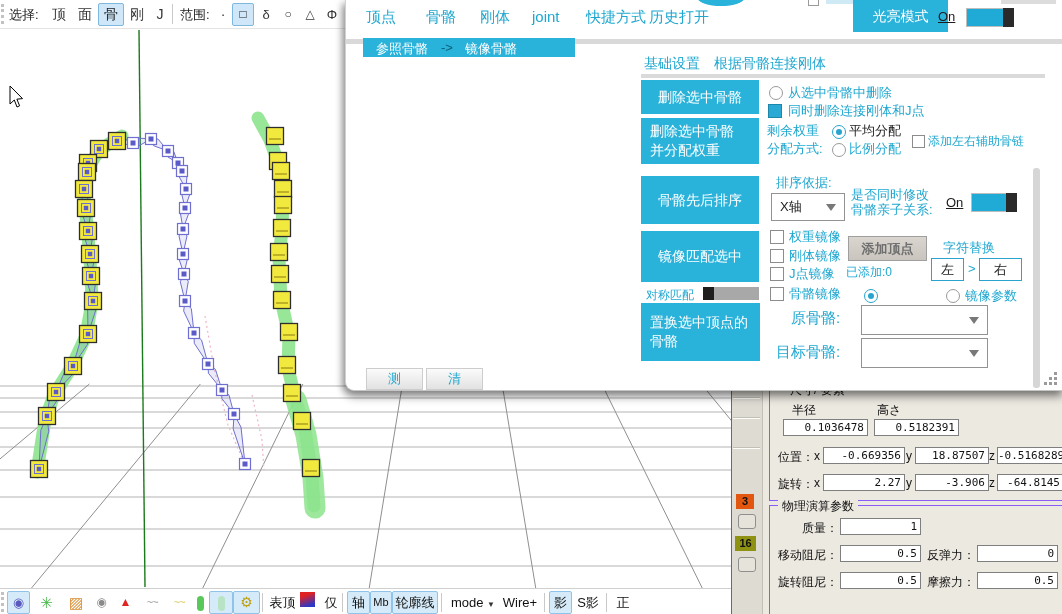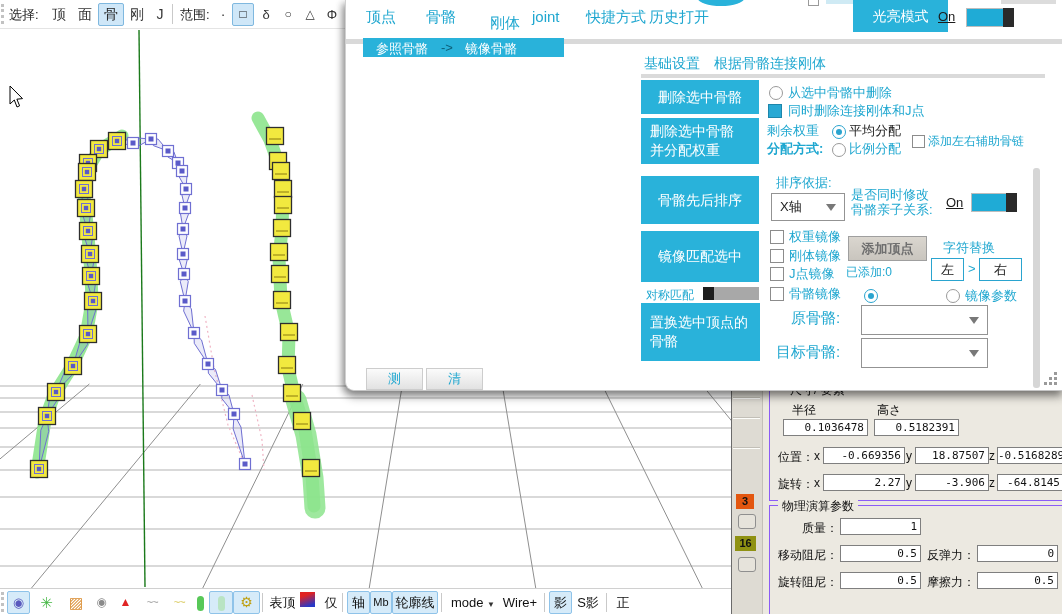--- a/index.html
+++ b/index.html
@@ -248,35 +248,35 @@
 
 <div id="dialog">
 
   <div id="topfrag-ellipse"></div>
   <div class="frag" style="left:462px;top:0;width:9px;height:5px;background:#fff;border:1px solid #9a9a9a;border-top:none;"></div>
   <div class="frag" style="left:480px;top:0;width:120px;height:4px;"></div>
   <div class="frag" style="left:655px;top:0;width:55px;height:4px;background:#dcdcdc;"></div>
 
   <span class="dlg-tab" style="left:20px;">顶点</span>
   <span class="dlg-tab" style="left:80px;">骨骼</span>
-  <span class="dlg-tab" style="left:144px;margin-top:6px;">刚体</span>
+  <span class="dlg-tab" style="left:134px;">刚体</span>
   <span class="dlg-tab" style="left:186px;">joint</span>
   <span class="dlg-tab" style="left:240px;">快捷方式</span>
   <span class="dlg-tab" style="left:303px;">历史打开</span>
 
   <div class="cbtn center" style="left:507px;top:0;width:95px;height:32px;">
       <span>光亮模式</span>
     </div>
   <span class="lbl blk" style="left:592px;top:9px;text-decoration:underline;">On</span>
   <div class="toggle" style="left:620px;top:8px;width:46px;height:17px;">
       <div class="knob"></div>
     </div>
 
   <div class="abs" style="left:0;top:39px;width:717px;height:5px;background:#d9d9d9;"></div>
-  <div class="abs" style="left:17px;top:38px;width:201px;height:19px;background:#29b2da;">
+  <div class="abs" style="left:17px;top:38px;width:172px;height:19px;background:#29b2da;padding-left:40px;">
     <span class="lbl" style="left:13px;top:2px;color:#fff;">参照骨骼</span>
     <span class="lbl" style="left:78px;top:2px;color:#0d5f79;">-&gt;</span>
     <span class="lbl" style="left:102px;top:2px;color:#fff;">镜像骨骼</span>
   </div>
 
   <span class="lbl cy" style="left:298px;top:55px;font-size:14px;">基础设置</span>
   <span class="lbl cy" style="left:368px;top:55px;font-size:14px;">根据骨骼连接刚体</span>
   <div class="abs" style="left:295px;top:74px;width:404px;height:4px;background:#dadada;"></div>
 
   <div class="cbtn center" style="left:295px;top:80px;width:118px;height:34px;">
@@ -301,21 +301,21 @@
   </div>
 
   <div class="radio" style="left:423px;top:86px;"></div>
   <span class="lbl cy" style="left:442px;top:84px;">从选中骨骼中删除</span>
   <div class="chk checked" style="left:422px;top:104px;"></div>
   <span class="lbl cy" style="left:442px;top:102px;">同时删除连接刚体和J点</span>
 
   <span class="lbl cy" style="left:421px;top:122px;">剩余权重</span>
   <div class="radio sel" style="left:486px;top:125px;"></div>
   <span class="lbl blk" style="left:503px;top:122px;">平均分配</span>
-  <span class="lbl cy" style="left:421px;top:140px;font-weight:bold;">分配方式:</span>
+  <span class="lbl cy" style="left:421px;top:140px;">分配方式:</span>
   <div class="radio" style="left:486px;top:143px;"></div>
   <span class="lbl cy" style="left:503px;top:140px;">比例分配</span>
   <div class="chk" style="left:566px;top:135px;width:11px;height:11px;"></div>
   <span class="lbl cy" style="left:582px;top:133px;font-size:12px;">添加左右辅助骨链</span>
 
   <span class="lbl cy" style="left:430px;top:174px;">排序依据:</span>
   <div class="ddl" style="left:425px;top:193px;width:72px;height:26px;">
       <span class="val">X轴</span>
     </div>
   <span class="lbl cy" style="left:505px;top:186px;">是否同时修改</span>

